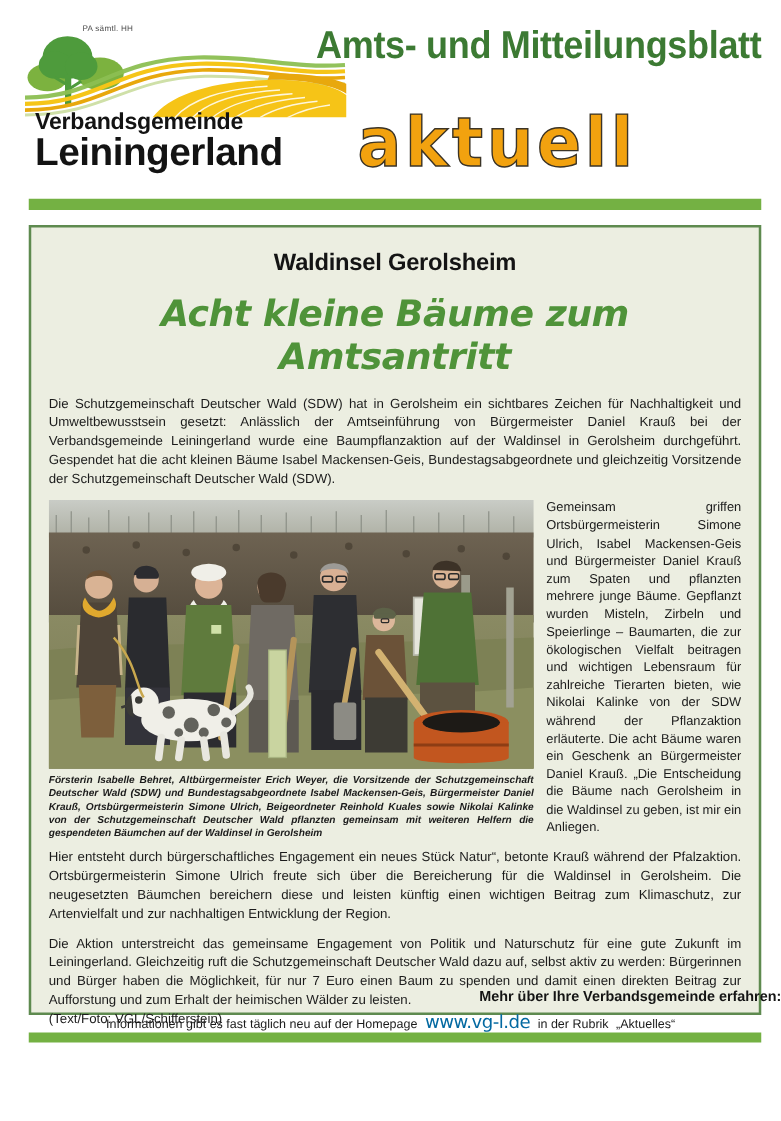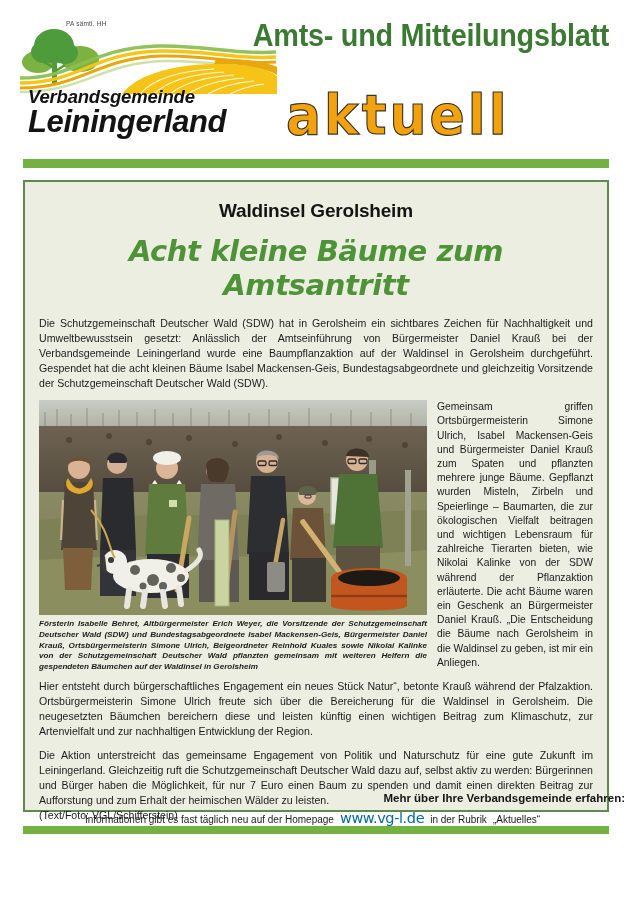--- a/index.html
+++ b/index.html
@@ -31,21 +31,21 @@
     font-size:31px;line-height:1;
     font-weight:bold;color:#3c7a33;
     font-family:"Liberation Sans Narrow","Liberation Sans",sans-serif;
     transform:scaleX(.93);transform-origin:right center;
     white-space:nowrap;letter-spacing:-0.3px;
   }
 
   
   .vg-name{
     position:absolute;left:28px;top:88px;
-    font-style:italic;font-weight:bold;color:#131313;
+    font-weight:bold;color:#131313;
     line-height:1.02;
   }
   .vg-name .l1{font-size:18.5px;display:block;letter-spacing:-0.2px;}
   .vg-name .l2{font-size:31px;display:block;letter-spacing:-0.4px;margin-top:-1px;}
 
   
   .aktuell{
     position:absolute;left:286px;top:88px;
     font-size:52px;font-weight:bold;line-height:1;
     color:#f2a20f;

